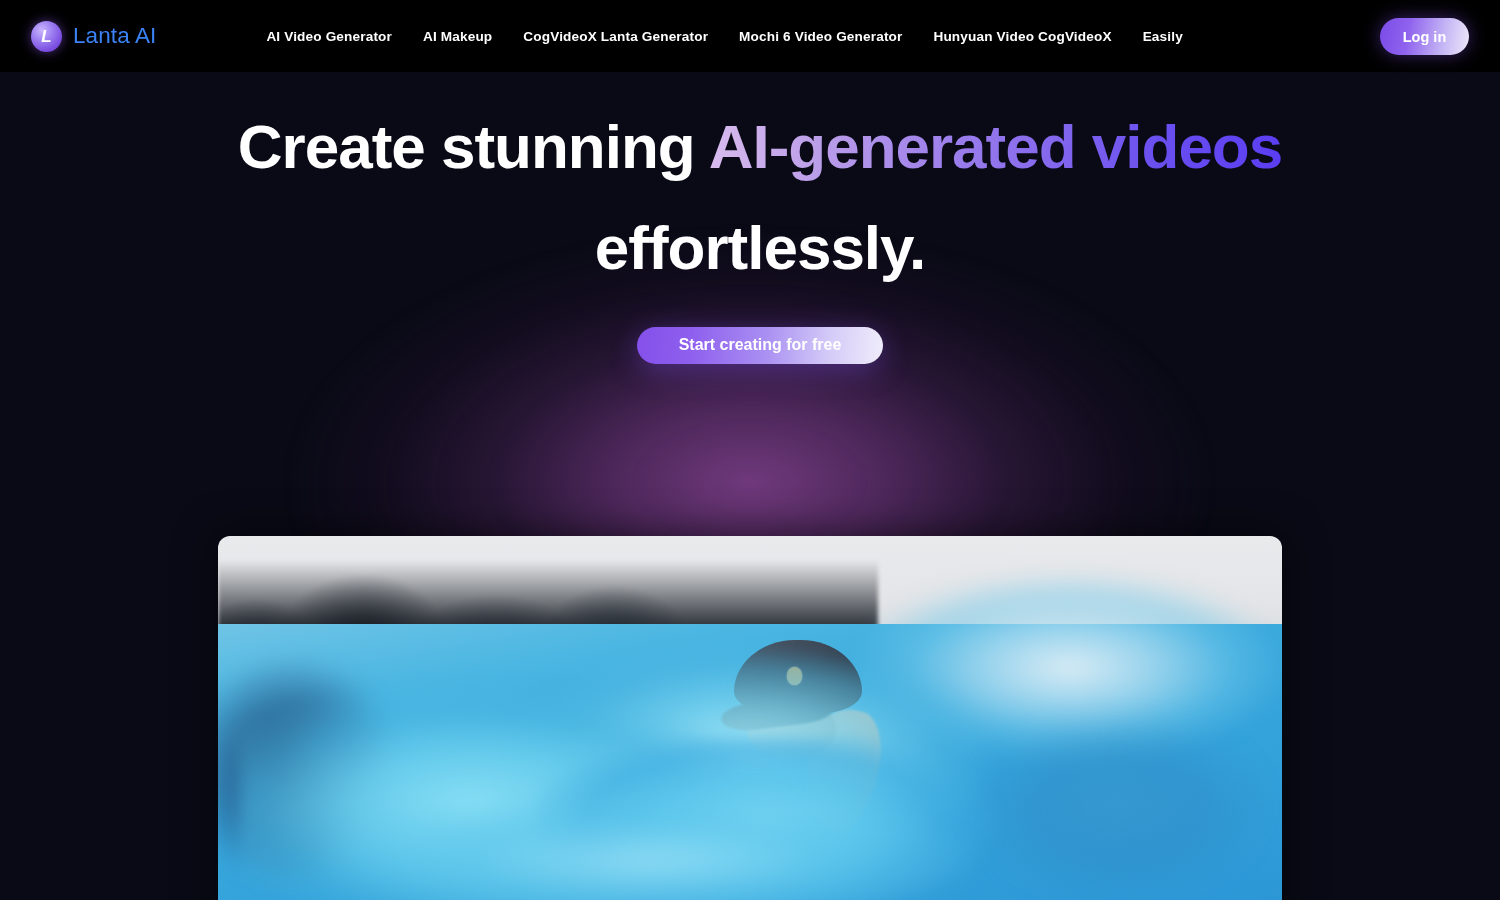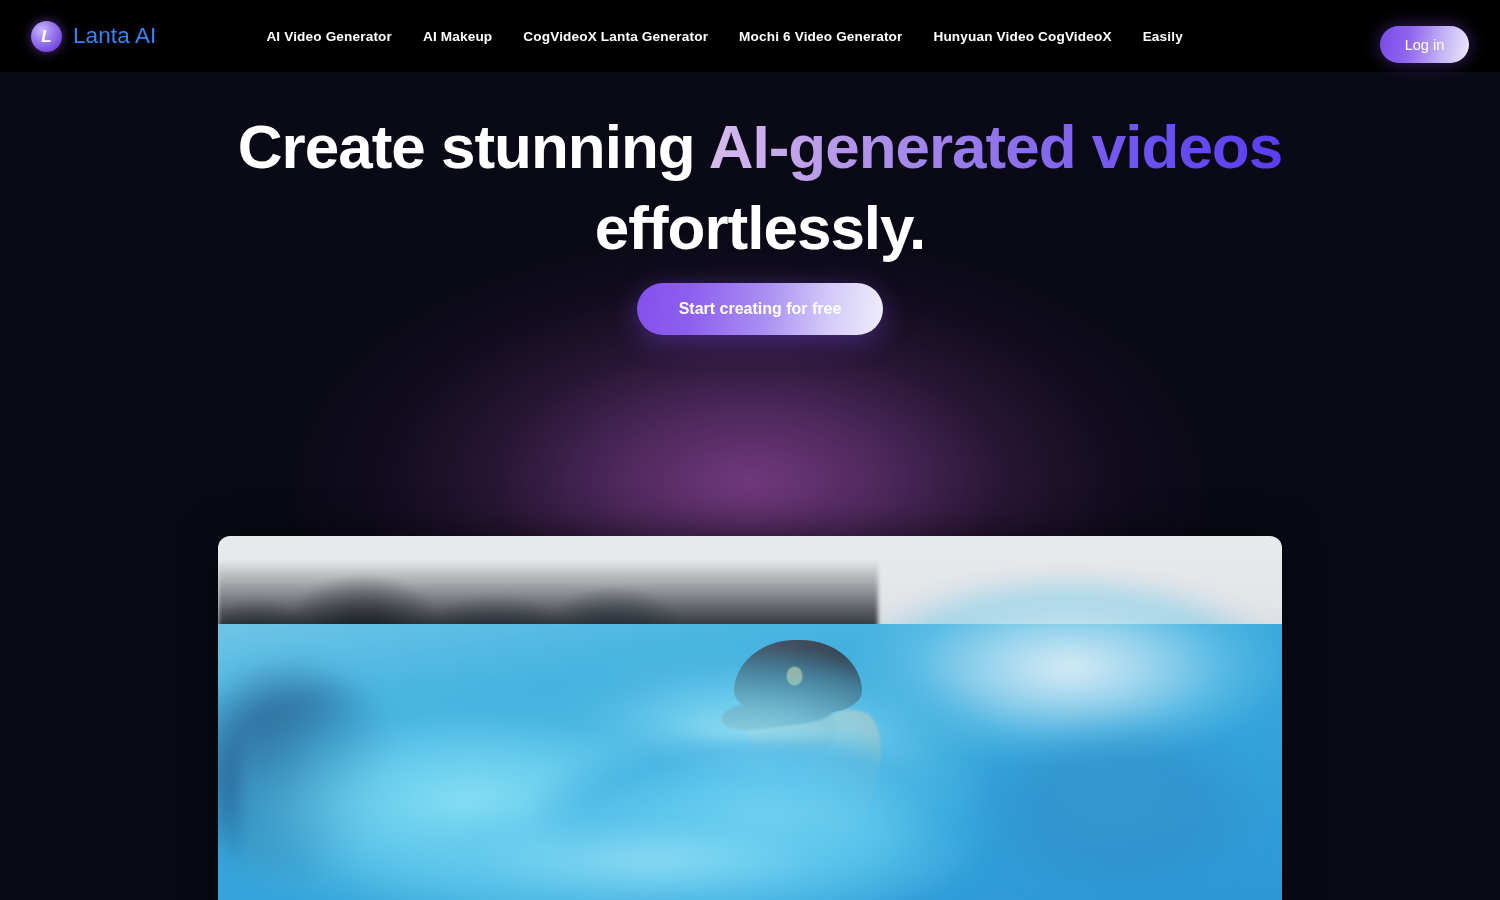--- a/index.html
+++ b/index.html
@@ -33,24 +33,24 @@
   .nav-item {
     font-size:13.6px; font-weight:700; color:#ffffff;
     letter-spacing:.15px; white-space:nowrap; cursor:pointer;
     background:none; border:none; font-family:inherit;
   }
 
   .login-btn {
     position:absolute; right:31px; top:18px;
     width:89px; height:37px; border-radius:19px; border:none;
     background:linear-gradient(100deg, #7a4be8 0%, #8f63ee 32%, #c4b4f5 70%, #eeeaf9 100%);
-    color:#ffffff; font-size:14.5px; font-weight:400;
+    color:#ffffff; font-size:14.5px; font-weight:700;
     font-family:inherit; cursor:pointer;
     box-shadow:0 0 18px rgba(124,77,232,.45);
-    display:flex; align-items:center; justify-content:center;margin-top:8px;
+    display:flex; align-items:center; justify-content:center;
   }
 
   
   .hero {
     position:absolute; top:72px; left:0; width:1500px; height:828px;
     overflow:hidden;
   }
   .glow {
     position:absolute; left:50%; top:150px; transform:translateX(-50%);
     width:1180px; height:620px;
@@ -69,31 +69,31 @@
     margin-top:42px;
     font-size:62px; font-weight:700; line-height:1.08;
     letter-spacing:-1px; color:#ffffff;
     padding:0 120px;
   }
   .headline .grad {
     background:linear-gradient(95deg,#d9bced 0%,#b79ae8 22%,#8f72ec 52%,#6a4ff0 78%,#5b3df2 100%);
     -webkit-background-clip:text; background-clip:text;
     -webkit-text-fill-color:transparent; color:transparent;
   }
-  .headline .line2 { display:block; margin-top:14px; }
+  .headline .line2 { display:block; margin-top:34px; }
 
   .subtitle {
     margin-top:66px;
     font-size:18.5px; color:#dcd7e8; font-weight:400; letter-spacing:.1px;
   }
 
   .cta {
-    margin-top:21px;
+    margin-top:45px;
     display:inline-flex; align-items:center; justify-content:center;
-    width:246px; height:52px; border-radius:26px; border:none;
+    width:246px; height:37px; border-radius:26px; border:none;
     background:linear-gradient(95deg,#8450ea 0%,#8e5fee 22%,#a98ff2 52%,#d4cbf8 78%,#f0edfb 100%);
     color:#ffffff; font-size:16px; font-weight:700;
     font-family:inherit; cursor:pointer;
     box-shadow:0 6px 28px rgba(124,77,232,.40);
   }
 
   
   .video-frame {
     position:absolute; left:218px; top:464px;
     width:1064px; height:400px;

